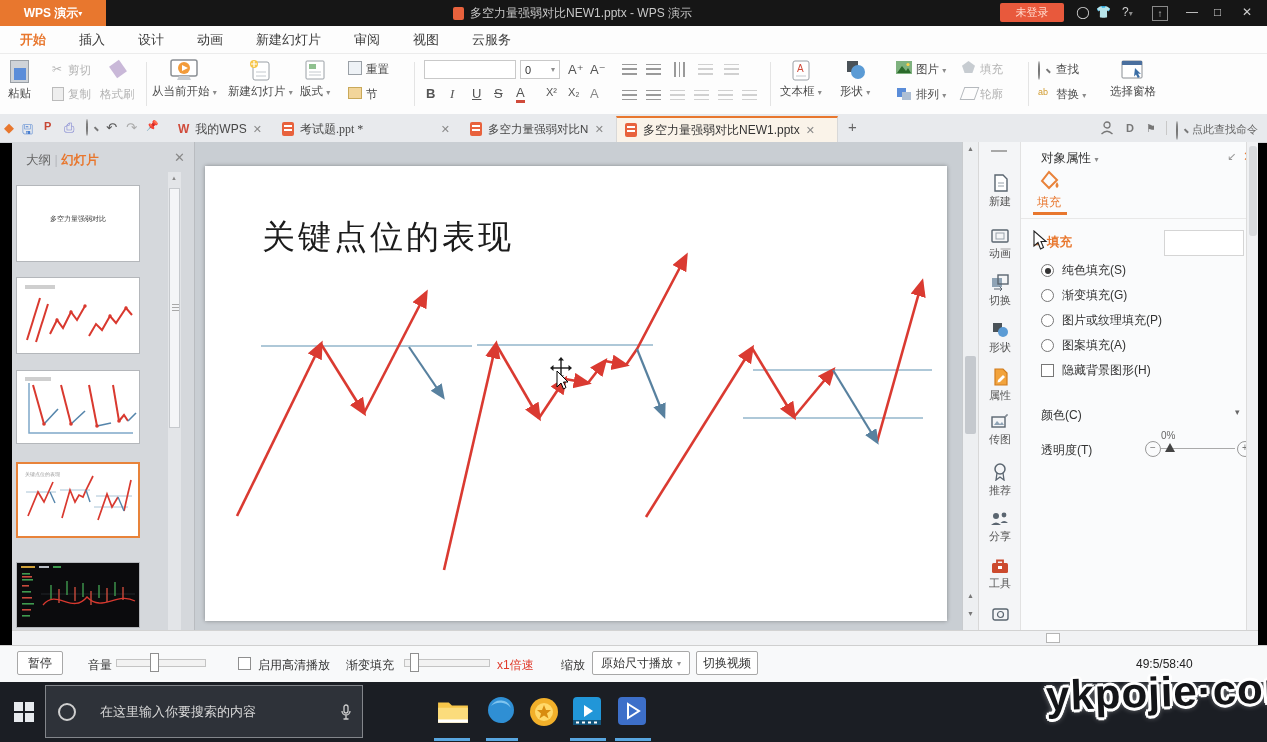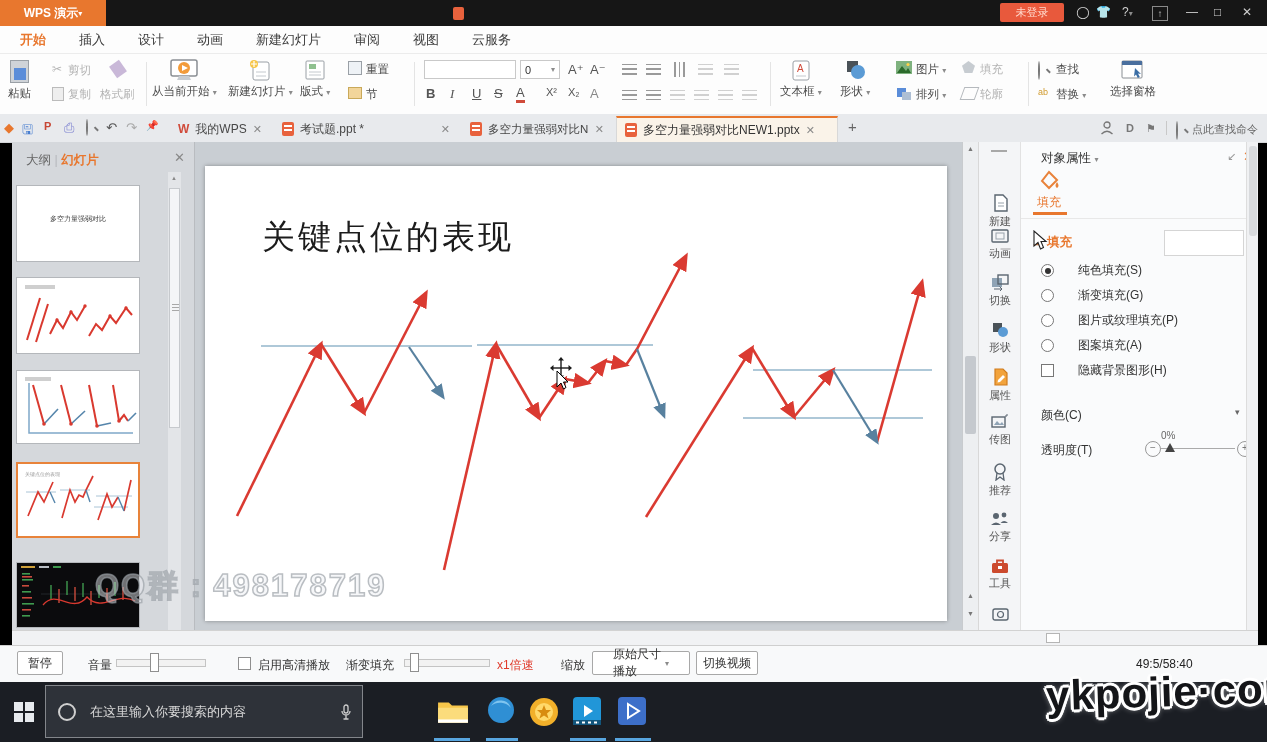--- a/index.html
+++ b/index.html
@@ -64,21 +64,21 @@
   
   .props{left:1020px;top:142px;width:226px;height:488px;background:#fafbfc;border-left:1px solid #e2e2e2;box-sizing:border-box;}
   .ptitle{position:absolute;left:20px;top:8px;font-size:12.5px;color:#333;}
   .ptablbl{position:absolute;left:16px;top:52px;font-size:12px;color:#e8772e;}
   .ptabbar{position:absolute;left:12px;top:70px;width:34px;height:3px;background:#e8772e;}
   .pdivider{position:absolute;left:0;top:76px;width:226px;height:1px;background:#e8e8e8;}
   .psec{position:absolute;left:26px;top:92px;font-size:12.5px;color:#e8772e;font-weight:bold;}
   .radio{width:13px;height:13px;border:1px solid #777;border-radius:50%;background:#fff;box-sizing:border-box;position:relative;flex:none;}
   .radio.on:after{content:"";position:absolute;left:2.5px;top:2.5px;width:6px;height:6px;border-radius:50%;background:#333;}
   .chk{width:13px;height:13px;border:1px solid #777;background:#fff;box-sizing:border-box;flex:none;}
-  .optrow{position:absolute;left:20px;display:flex;align-items:center;gap:24px;font-size:12px;color:#333;}
+  .optrow{position:absolute;left:20px;display:flex;align-items:center;gap:8px;font-size:12px;color:#333;}
   .pscroll{left:1246px;top:142px;width:12px;height:488px;background:#f0f1f3;border-left:1px solid #ddd;box-sizing:border-box;}
   
   .player{left:0;top:645px;width:1267px;height:37px;background:#f8f9fa;border-top:1px solid #cfcfcf;box-sizing:border-box;}
   .pbtn{position:absolute;top:5px;height:24px;background:#fff;border:1px solid #a8a8a8;border-radius:2px;
         font-size:12px;color:#333;display:flex;align-items:center;justify-content:center;box-sizing:border-box;}
   .plbl{position:absolute;top:11px;font-size:12px;color:#333;}
   .ptrack{position:absolute;top:13px;height:8px;background:#f2f2f2;border:1px solid #c4c4c4;box-sizing:border-box;}
   .pthumb{position:absolute;top:7px;width:9px;height:19px;background:#fff;border:1px solid #8f8f8f;box-sizing:border-box;}
   
   .taskbar{left:0;top:682px;width:1267px;height:60px;background:#1b1e24;}
@@ -105,20 +105,21 @@
 <body>
 
 <div class="stage">
 
   <div class="abs titlebar">
     <div class="abs appbtn">
       <span>WPS 演示</span>
       <span class="caret" style="color:#fff;">▾</span>
     </div>
     <div class="abs" style="left:453px;top:7px;width:11px;height:13px;background:#e8623d;border-radius:2px;"></div>
+    <span class="abs doctitle">多空力量强弱对比NEW1.pptx - WPS 演示</span>
     <div class="abs loginbtn">
         <span>未登录</span>
       </div>
     <span class="abs tbico" style="left:1076px;">◯</span>
     <span class="abs tbico" style="left:1096px;">👕</span>
     <span class="abs tbico" style="left:1122px;"><span>?</span><span class="caret">▾</span></span>
     <span class="abs tbico" style="left:1152px;border:1px solid #8a8a8a;width:14px;height:13px;text-align:center;line-height:13px;font-size:10px;top:6px;">↑</span>
     <span class="abs tbico" style="left:1186px;">—</span>
     <span class="abs tbico" style="left:1214px;">□</span>
     <span class="abs tbico" style="left:1242px;">✕</span>
@@ -267,21 +268,21 @@
     <span class="qico" style="left:86px;"><span class="mag"></span></span>
     <span class="qico" style="left:106px;color:#555;">↶</span>
     <span class="qico" style="left:126px;color:#aaa;">↷</span>
     <span class="qico" style="left:146px;color:#8a4a4a;font-size:10px;">📌</span>
 
     <div class="dtab" style="left:170px;width:100px;">
       <span style="color:#d04b3b;font-weight:bold;">W</span>
       <span>我的WPS</span>
       <span class="x">✕</span>
     </div>
-    <div class="dtab" style="left:274px;width:184px;">
+    <div class="dtab" style="left:274px;width:184px;font-family:Liberation Serif, serif;">
       <span class="pptico"></span>
       <span>考试题.ppt *</span>
       <span class="x" style="margin-left:auto;">✕</span>
     </div>
     <div class="dtab" style="left:462px;width:150px;font-size:11.5px;">
       <span class="pptico"></span>
       <span style="overflow:hidden;white-space:nowrap;">多空力量强弱对比NEW.ppt</span>
       <span class="x">✕</span>
     </div>
     <div class="dtab active" style="left:616px;width:222px;">
@@ -488,21 +489,21 @@
 
   <div class="abs vscroll">
     <span style="position:absolute;left:4px;top:3px;font-size:7px;color:#777;">▲</span>
     <div style="position:absolute;left:2px;top:214px;width:11px;height:78px;background:#c5c9ce;border-radius:2px;"></div>
     <span style="position:absolute;left:4px;top:450px;font-size:7px;color:#777;">▲</span>
     <span style="position:absolute;left:4px;top:468px;font-size:7px;color:#777;">▼</span>
   </div>
 
   <div class="abs rail">
     <div style="position:absolute;left:12px;top:8px;width:16px;height:2px;background:#a8a8a8;"></div>
-    <div class="railitem" style="top:52px;">
+    <div class="railitem" style="top:32px;">
       <svg width="17" height="18">
           <path d="M3,1 h8 l4,4 v12 h-12 z" fill="#fff" stroke="#5a6570" stroke-width="1.4"></path>
           <line x1="6" y1="9" x2="12" y2="9" stroke="#98a2ab"></line>
           <line x1="6" y1="12" x2="12" y2="12" stroke="#98a2ab"></line>
         </svg>
       <span class="raillbl">新建</span>
     </div>
     <div class="railitem" style="top:86px;">
       <svg width="18" height="16">
           <rect x="1" y="2" width="16" height="12" rx="1" fill="none" stroke="#5a6570" stroke-width="1.4"></rect>
@@ -640,40 +641,40 @@
     <span class="plbl" style="left:88px;">音量</span>
     <div class="ptrack" style="left:116px;width:90px;"></div>
     <div class="pthumb" style="left:150px;"></div>
     <div style="position:absolute;left:238px;top:11px;width:13px;height:13px;border:1px solid #8f8f8f;background:#fff;box-sizing:border-box;"></div>
     <span class="plbl" style="left:258px;">启用高清播放</span>
     <span class="plbl" style="left:346px;">渐变填充</span>
     <div class="ptrack" style="left:404px;width:86px;"></div>
     <div class="pthumb" style="left:410px;"></div>
     <span class="plbl" style="left:497px;color:#e03a2a;">x1倍速</span>
     <span class="plbl" style="left:561px;">缩放</span>
-    <div class="pbtn" style="left:592px;width:98px;justify-content:space-between;padding:0 20px;">
+    <div class="pbtn" style="left:592px;width:98px;justify-content:space-between;padding:0 8px;">
       <span>原始尺寸播放</span>
         <span class="caret">▾</span>
     </div>
     <div class="pbtn" style="left:696px;width:62px;">
         <span>切换视频</span>
       </div>
     <span class="plbl" style="left:1136px;color:#222;">49:5/58:40</span>
   </div>
 
   <div class="abs taskbar">
     <div class="winlogo">
         <div></div>
         <div></div>
         <div></div>
         <div></div>
       </div>
     <div class="tsearch">
       <span style="margin-left:12px;width:14px;height:14px;border:2px solid #cfcfcf;border-radius:50%;flex:none;"></span>
-      <span style="margin-left:14px;font-size:13px;color:#d8d8d8;font-family:Liberation Mono, monospace;">在这里输入你要搜索的内容</span>
+      <span style="margin-left:24px;font-size:13px;color:#d8d8d8;font-family:Liberation Mono, monospace;">在这里输入你要搜索的内容</span>
       <svg style="margin-left:auto;margin-right:10px;" width="12" height="16">
           <rect x="4" y="1" width="4" height="8" rx="2" fill="none" stroke="#cfcfcf" stroke-width="1.3"></rect>
           <path d="M2,7 a4,4 0 0 0 8,0 M6,11 v4 M3.5,15 h5" fill="none" stroke="#cfcfcf" stroke-width="1.3"></path>
         </svg>
     </div>
 
     <svg class="tico" style="left:437px;" width="30" height="26" viewBox="0 0 30 26">
         <path d="M1,4 h10 l3,3 h15 v16 h-28 z" fill="#f7c64a"></path>
         <path d="M1,9 h28 v14 h-28 z" fill="#fbdc7c"></path>
         <rect x="1" y="20" width="28" height="3" fill="#fff"></rect>
@@ -704,16 +705,15 @@
       </svg>
     <div class="underline" style="left:570px;width:36px;"></div>
     <svg class="tico" style="left:617px;" width="30" height="30">
         <rect x="1" y="1" width="28" height="28" rx="4" fill="#3d6fc9"></rect>
         <path d="M11,8 L22,15 L11,22 Z" fill="none" stroke="#fff" stroke-width="2"></path>
       </svg>
     <div class="underline" style="left:615px;width:36px;"></div>
 
   </div>
 
-  <div class="abs wm-qq">QQ群：498178719</div>
   <div class="abs wm-site">ykpojie·com</div>
 
 </div>
 
 </body></html>

